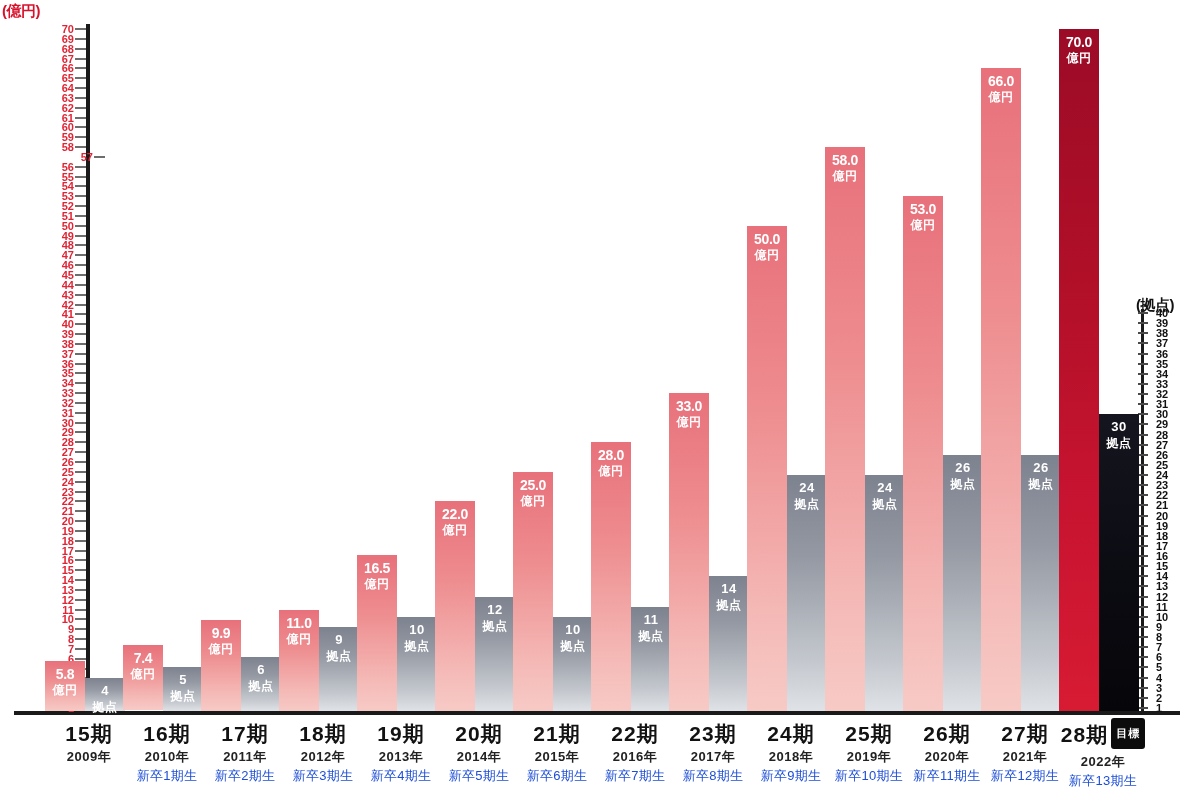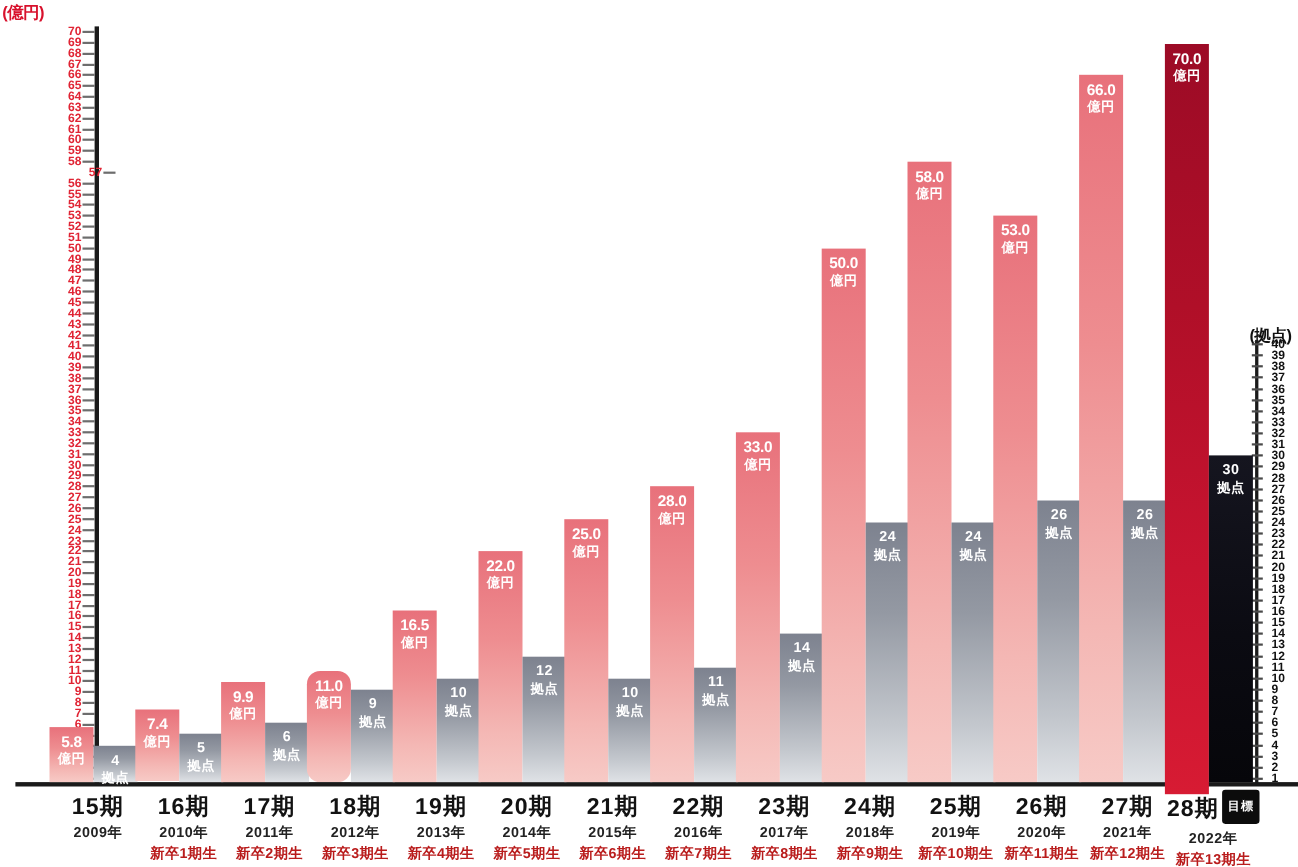--- a/index.html
+++ b/index.html
@@ -141,22 +141,22 @@
   }
   .xg-year {
     font-size: 13px;
     font-weight: bold;
     color: #222222;
     letter-spacing: 0.5px;
     line-height: 20px;
   }
   .xg-cohort {
     font-size: 13px;
-    font-weight: bold;
-    color: #b91c1c;
+    font-weight: normal;
+    color: #1d4ed8;
     letter-spacing: 0.3px;
     line-height: 18px;
   }
   .target-badge {
     display: inline-block;
     background: #0c0c0c;
     color: #ffffff;
     font-size: 11px;
     font-weight: bold;
     letter-spacing: 1px;
@@ -639,21 +639,21 @@
         </div>
         <div class="bar bases" style="left: 163px; top: 667.487px; height: 43.5128px;">
           <span class="bar-label">5<span class="unit">拠点</span></span>
         </div>
         <div class="bar sales" style="left: 201px; top: 620.419px; height: 90.5812px;">
           <span class="bar-label">9.9<span class="unit">億円</span></span>
         </div>
         <div class="bar bases" style="left: 241px; top: 657.359px; height: 53.641px;">
           <span class="bar-label">6<span class="unit">拠点</span></span>
         </div>
-        <div class="bar sales" style="left: 279px; top: 609.594px; height: 101.406px; border-radius: 12px;">
+        <div class="bar sales" style="left: 279px; top: 609.594px; height: 101.406px;">
           <span class="bar-label">11.0<span class="unit">億円</span></span>
         </div>
         <div class="bar bases" style="left: 319px; top: 626.974px; height: 84.0256px;">
           <span class="bar-label">9<span class="unit">拠点</span></span>
         </div>
         <div class="bar sales" style="left: 357px; top: 555.471px; height: 155.529px;">
           <span class="bar-label">16.5<span class="unit">億円</span></span>
         </div>
         <div class="bar bases" style="left: 397px; top: 616.846px; height: 94.1538px;">
           <span class="bar-label">10<span class="unit">拠点</span></span>
@@ -699,21 +699,21 @@
         </div>
         <div class="bar bases" style="left: 943px; top: 454.795px; height: 256.205px;">
           <span class="bar-label">26<span class="unit">拠点</span></span>
         </div>
         <div class="bar sales" style="left: 981px; top: 68.3623px; height: 642.638px;">
           <span class="bar-label">66.0<span class="unit">億円</span></span>
         </div>
         <div class="bar bases" style="left: 1021px; top: 454.795px; height: 256.205px;">
           <span class="bar-label">26<span class="unit">拠点</span></span>
         </div>
-        <div class="bar sales target" style="left: 1059px; top: 29px; height: 682px; margin-top: 11px;">
+        <div class="bar sales target" style="left: 1059px; top: 29px; height: 682px;">
           <span class="bar-label">70.0<span class="unit">億円</span></span>
         </div>
         <div class="bar bases target" style="left: 1099px; top: 414.282px; height: 296.718px;">
           <span class="bar-label">30<span class="unit">拠点</span></span>
         </div>
       </div>
 
 
   </div>
 

